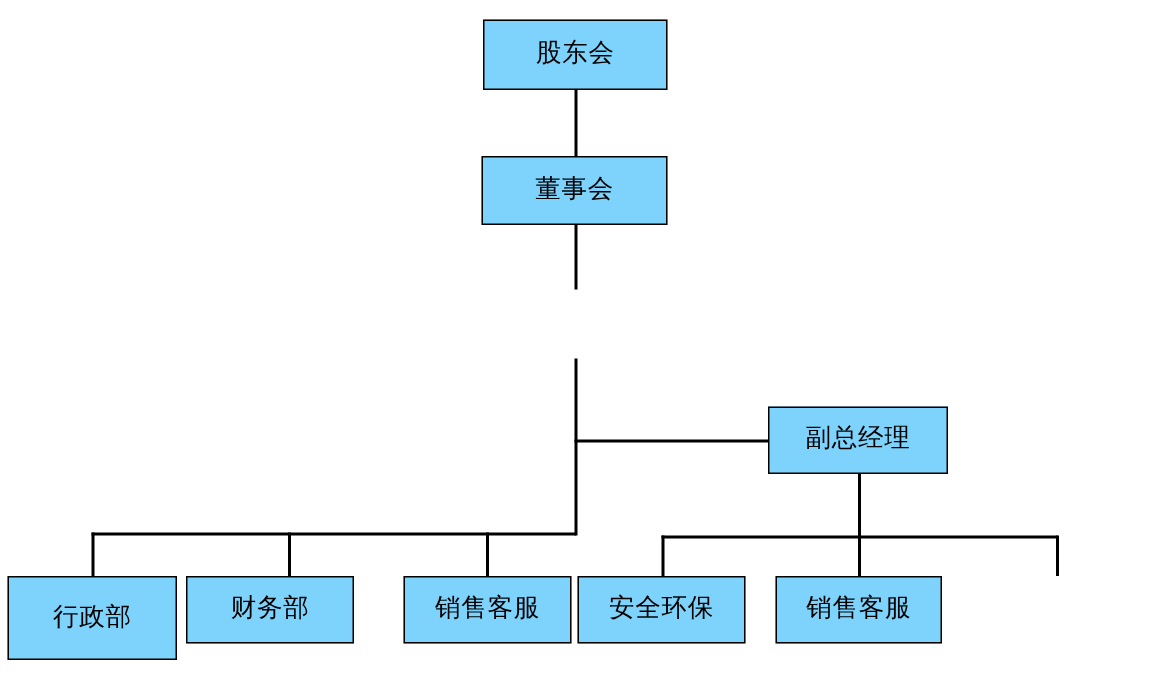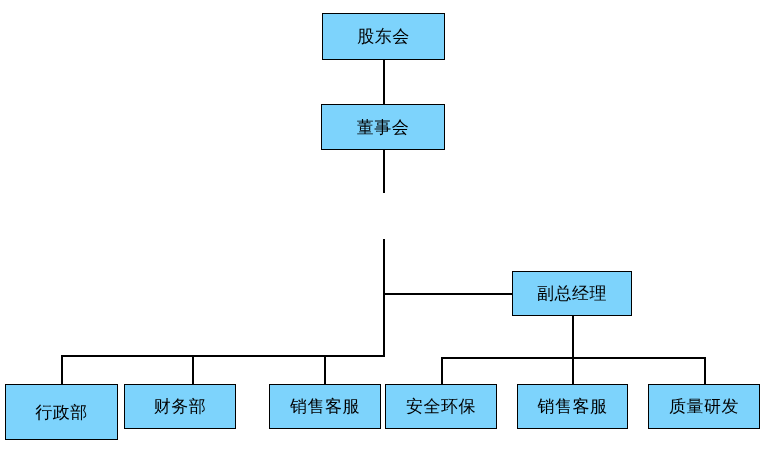--- a/index.html
+++ b/index.html
@@ -100,17 +100,14 @@
   </div>
 
   <div class="node" style="left:385px; top:384px; width:112px; height:45px;">
     <span class="node-label">安全环保</span>
   </div>
 
   <div class="node" style="left:517px; top:384px; width:111px; height:45px;">
     <span class="node-label">销售客服</span>
   </div>
 
-  <div class="node" style="left:648px; top:384px; width:112px; height:45px;">
-    <span class="node-label">质量研发</span>
-  </div>
 
 </div>
 
 </body></html>

